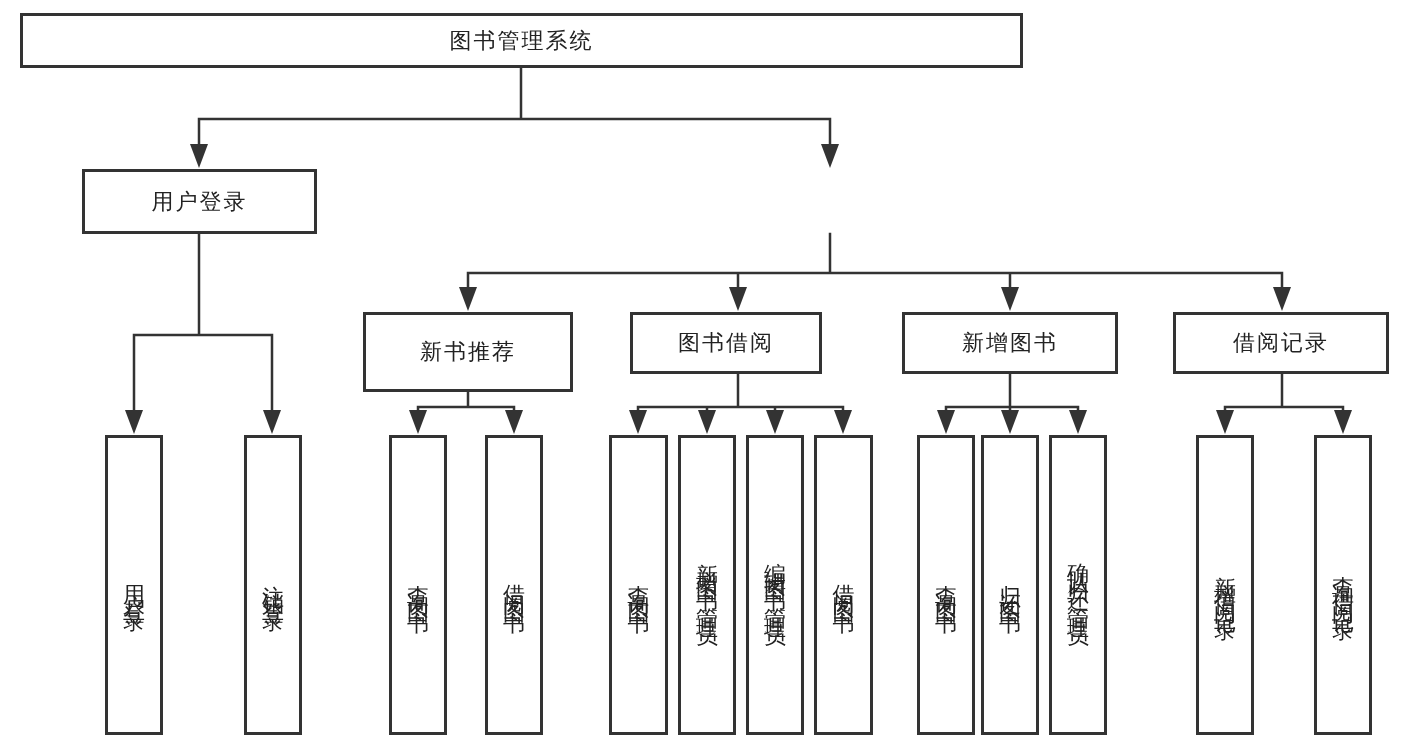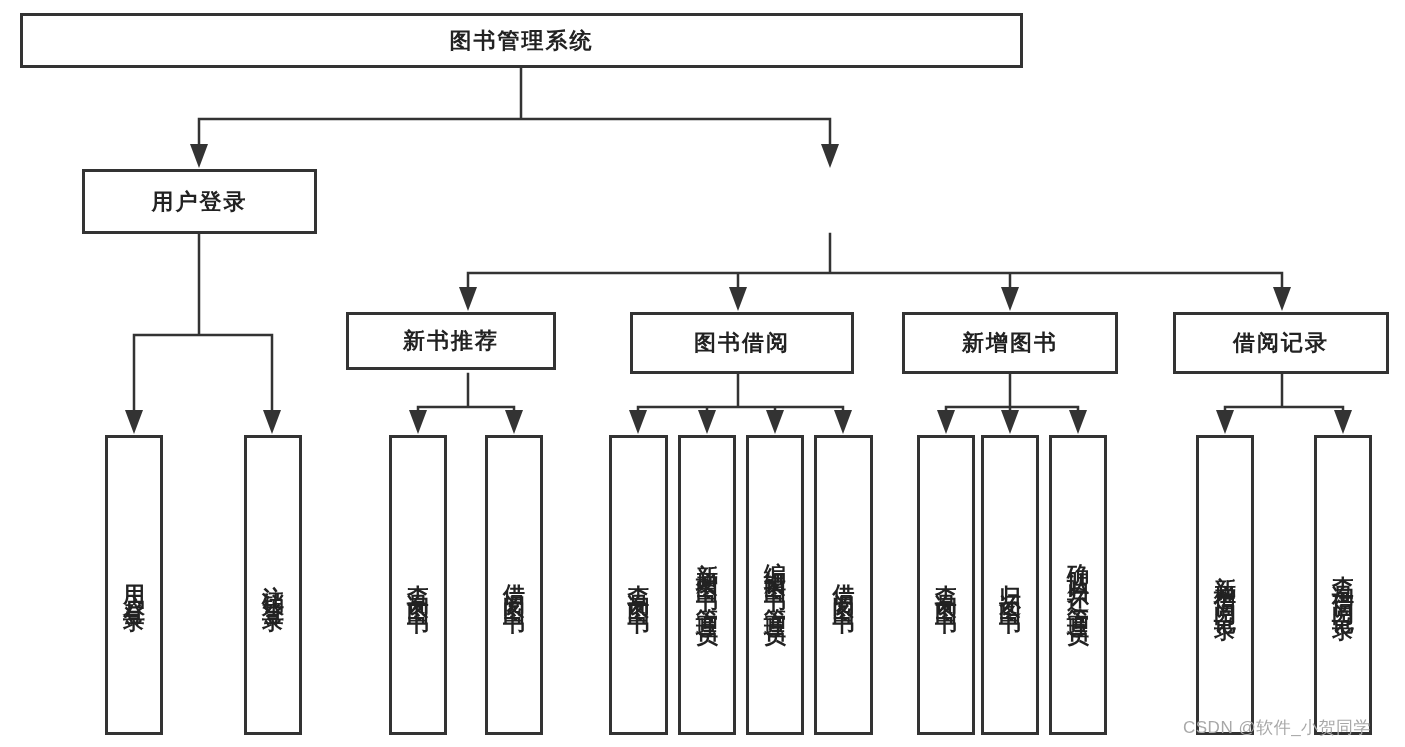--- a/index.html
+++ b/index.html
@@ -5,21 +5,20 @@
   html,body{margin:0;padding:0;background:#ffffff;}
   .stage{
     position:relative;width:1405px;height:747px;background:#ffffff;
     overflow:hidden;font-family:"Liberation Sans",sans-serif;
   }
   svg.connectors{position:absolute;left:0;top:0;width:1405px;height:747px;}
   .node{
     position:absolute;box-sizing:border-box;border:3px solid #333333;
     background:#ffffff;display:flex;align-items:center;justify-content:center;
     color:#222222;
-    font-weight:bold;
   }
   .node.h span{font-size:22px;letter-spacing:2px;white-space:nowrap;}
   .node.v span{
     writing-mode:vertical-rl;font-size:22px;letter-spacing:9px;line-height:1;
   }
   .watermark{
     position:absolute;left:1183px;top:716px;z-index:5;
     font-size:17px;color:#a8a8a8;letter-spacing:0.5px;white-space:nowrap;
   }
 </style>
@@ -69,24 +68,24 @@
   </svg>
 
   <div class="node h" style="left:20px;top:13px;width:1003px;height:55px">
     <span>图书管理系统</span>
   </div>
 
   <div class="node h" style="left:82px;top:169px;width:235px;height:65px">
     <span>用户登录</span>
   </div>
 
-  <div class="node h" style="left:346px;top:312px;width:210px;height:58px">
+  <div class="node h" style="left:363px;top:312px;width:210px;height:80px">
     <span>新书推荐</span>
   </div>
-  <div class="node h" style="left:630px;top:312px;width:224px;height:62px">
+  <div class="node h" style="left:630px;top:312px;width:192px;height:62px">
     <span>图书借阅</span>
   </div>
   <div class="node h" style="left:902px;top:312px;width:216px;height:62px">
     <span>新增图书</span>
   </div>
   <div class="node h" style="left:1173px;top:312px;width:216px;height:62px">
     <span>借阅记录</span>
   </div>
 
   <div class="node v" style="left:105px;top:435px;width:58px;height:300px">
@@ -126,15 +125,14 @@
     <span>确认归还（管理员）</span>
   </div>
 
   <div class="node v" style="left:1196px;top:435px;width:58px;height:300px">
     <span>新增借阅记录</span>
   </div>
   <div class="node v" style="left:1314px;top:435px;width:58px;height:300px">
     <span>查询借阅记录</span>
   </div>
 
-  <div class="watermark">CSDN @软件_小贺同学</div>
 
 </div>
 
 </body></html>

